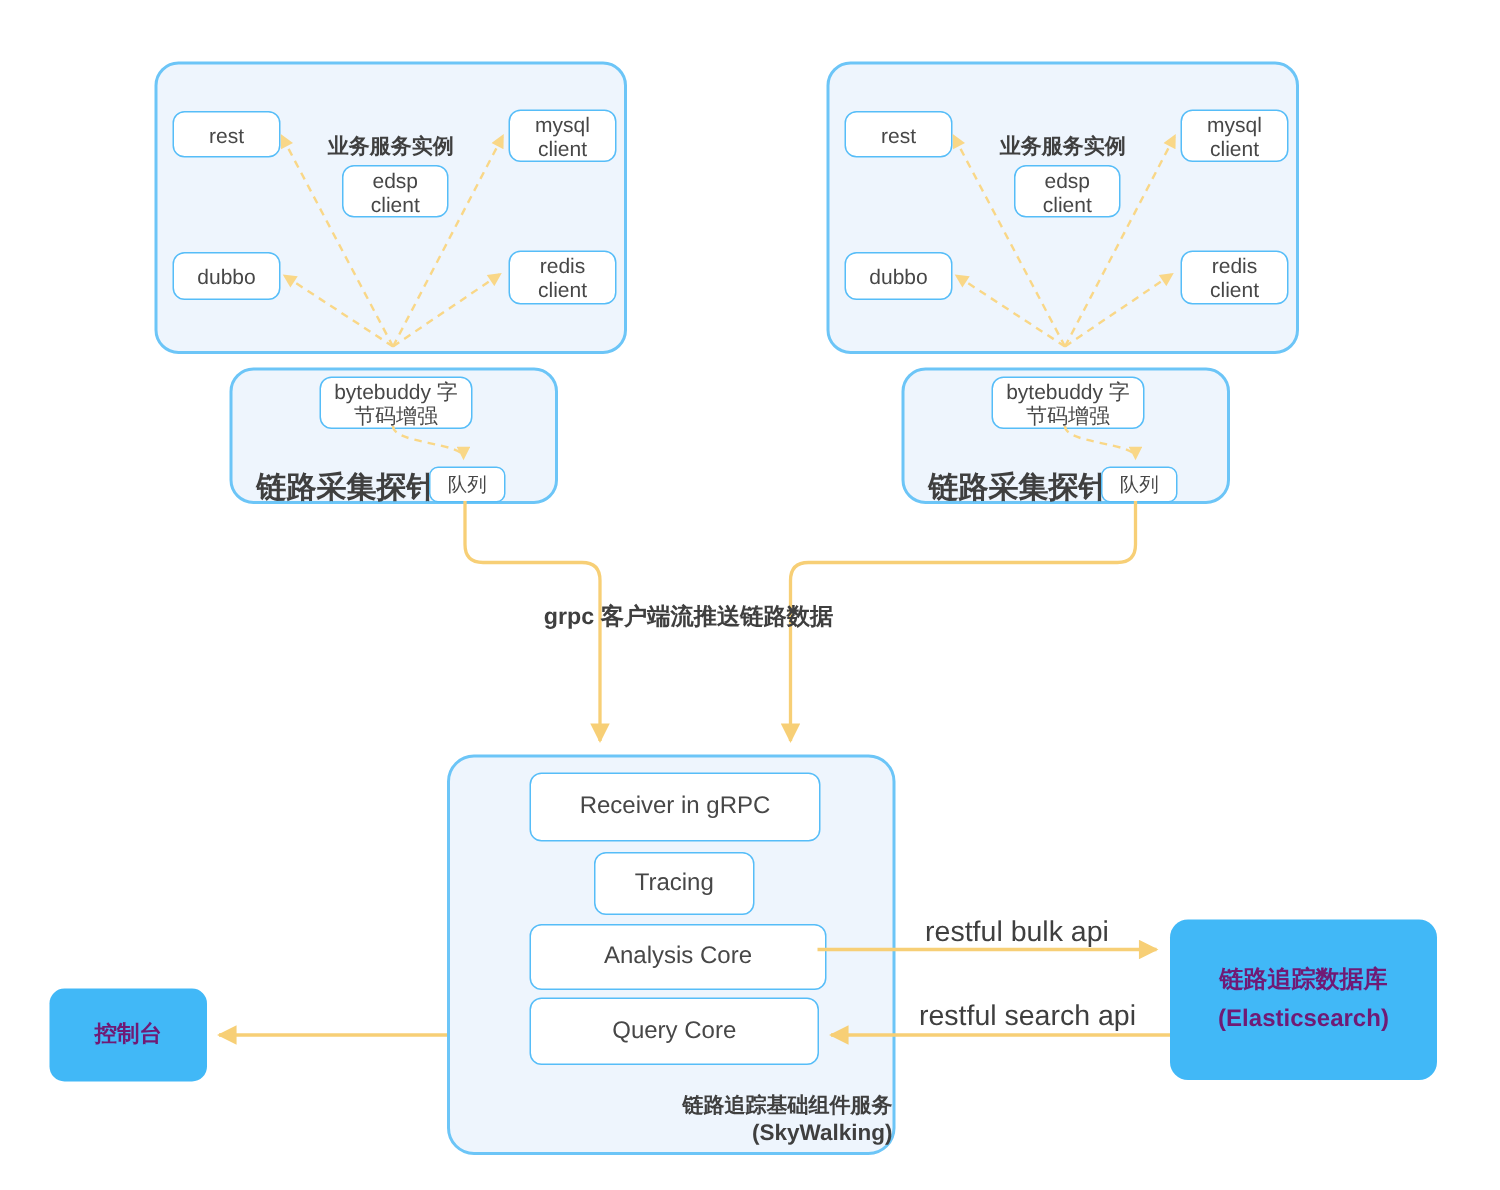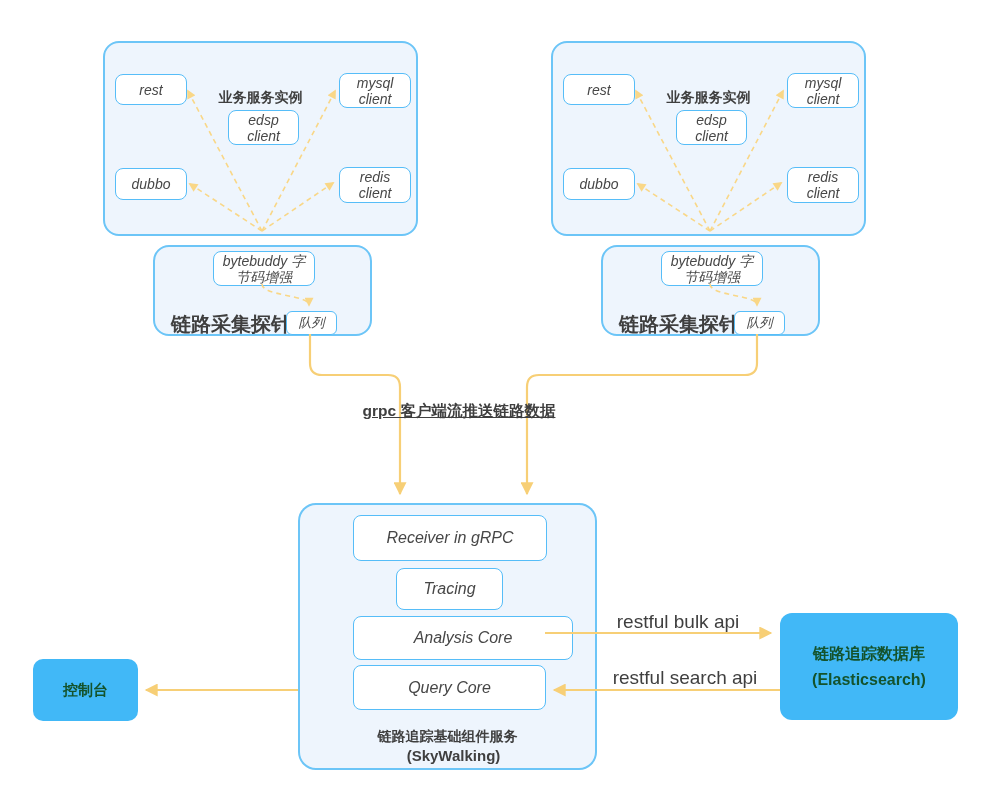--- a/index.html
+++ b/index.html
@@ -20,40 +20,40 @@
   #connector-layer{position:absolute;left:0;top:0;width:1000px;height:793px;z-index:2;pointer-events:none;}
   .solid-line{fill:none;stroke:var(--arrow-yellow);stroke-width:2.2;}
   .dashed-line{fill:none;stroke:var(--arrow-yellow-light);stroke-width:1.6;stroke-dasharray:5 4;}
 
   
   .panel{position:absolute;background:var(--panel-fill);border:2px solid var(--panel-border);border-radius:16px;z-index:1;}
   .panel-title{position:absolute;top:11px;left:0;right:0;text-align:center;font-size:14px;font-weight:bold;color:var(--text-dark);margin-top:35px;}
 
   .node{position:absolute;background:#ffffff;border:1.5px solid var(--node-border);border-radius:8px;
     display:flex;align-items:center;justify-content:center;text-align:center;
-    font-size:14px;line-height:16px;color:#474747;z-index:3;padding:2px 4px;font-style:italic;}
+    font-size:14px;line-height:16px;color:#474747;z-index:3;padding:2px 4px;}
   .node.small{border-radius:6px;font-size:13px;}
 
   .probe-label{position:absolute;font-size:20px;font-weight:bold;color:var(--text-dark);}
 
   
-  .server-caption{position:absolute;left:0;right:0;top:222px;text-align:center;font-weight:bold;color:var(--text-dark);}
+  .server-caption{position:absolute;left:0;right:0;top:222px;text-align:right;font-weight:bold;color:var(--text-dark);}
   .server-caption .cap1{font-size:14px;line-height:19px;}
   .server-caption .cap2{font-size:15px;line-height:20px;margin-left:12px;}
 
   
-  .blue-box{position:absolute;background:var(--solid-blue);border-radius:12px;color:#14532d;
+  .blue-box{position:absolute;background:var(--solid-blue);border-radius:12px;color:#701a75;
     display:flex;flex-direction:column;align-items:center;justify-content:center;
     font-weight:600;z-index:1;text-align:center;}
   .blue-box .line{font-size:16px;line-height:26px;}
   .blue-box.console .line{font-size:15px;line-height:20px;}
 
   
   .float-label{position:absolute;text-align:center;color:var(--text-dark);z-index:3;}
-  .float-label.bold{font-weight:bold;font-size:15.5px;text-decoration:underline;}
+  .float-label.bold{font-weight:bold;font-size:15.5px;}
   .float-label.api{font-size:19px;}
 </style>
 </head>
 <body>
 
 <div class="stage">
 
   <svg id="connector-layer" viewBox="0 0 1000 793">
     <defs>
       <marker id="ah-big" viewBox="0 0 10 10" refX="9" refY="5" markerWidth="14" markerHeight="13" orient="auto" markerUnits="userSpaceOnUse">
@@ -114,21 +114,21 @@
     <div class="node" style="left:58px;top:4px;width:102px;height:35px;">bytebuddy 字节码增强</div>
     <div class="probe-label" style="left:16px;top:64px;">链路采集探针</div>
     <div class="node small" style="left:131px;top:64px;width:51px;height:24px;">队列</div>
   </div>
 
   <div class="float-label bold" style="left:339px;top:401px;width:240px;">grpc 客户端流推送链路数据</div>
 
   <div class="panel" style="left:298px;top:503px;width:299px;height:267px;border-radius:18px;">
     <div class="node" style="left:96px;top:63px;width:107px;height:42px;font-size:16px;">Tracing</div>
     <div class="node" style="left:53px;top:10px;width:194px;height:46px;font-size:16px;">Receiver in gRPC</div>
-    <div class="node" style="left:53px;top:111px;width:220px;height:44px;font-size:16px;">Analysis Core</div>
+    <div class="node" style="left:53px;top:111px;width:198px;height:44px;font-size:16px;">Analysis Core</div>
     <div class="node" style="left:53px;top:160px;width:193px;height:45px;font-size:16px;">Query Core</div>
     <div class="server-caption">
       <div class="cap1">链路追踪基础组件服务</div>
       <div class="cap2">(SkyWalking)</div>
     </div>
   </div>
 
   <div class="float-label api" style="left:598px;top:611px;width:160px;">restful bulk api</div>
   <div class="float-label api" style="left:601px;top:667px;width:168px;">restful search api</div>
 

